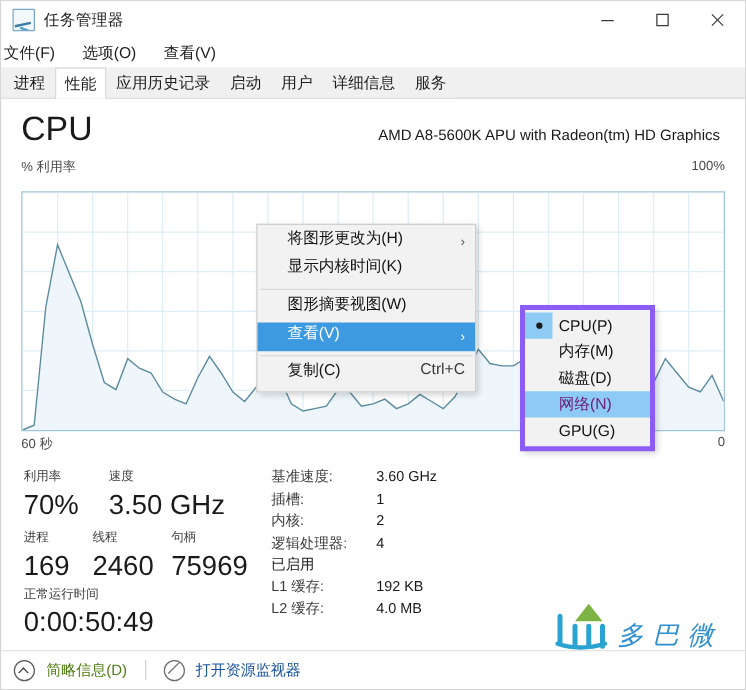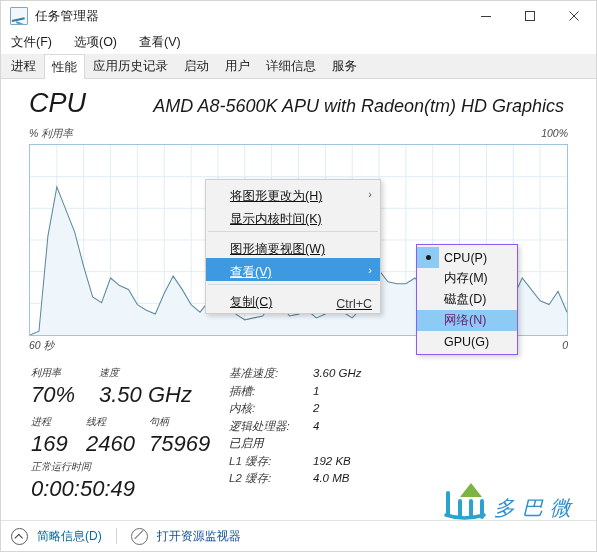--- a/index.html
+++ b/index.html
@@ -47,21 +47,21 @@
   .winbtns{position:absolute;right:0;top:0;height:30px;display:flex;}
   .winbtn{
     width:44px;height:30px;display:flex;align-items:center;justify-content:center;
     font-size:12px;color:#3c3c3c;
   }
   .winbtn svg{display:block;}
 
   
   .menubar{
     height:23px;display:flex;align-items:center;
-    padding-left:8px;gap:18px;background:#ffffff;
+    gap:18px;background:#ffffff;
     font-size:12.5px;color:#1d1d1d;
   }
   .menubar span{padding:1px 2px;}
 
   
   .tabstrip{
     height:24px;display:flex;align-items:stretch;
     background:#f0f0f0;border-bottom:1px solid #d9d9d9;
     padding-left:2px;
     font-size:12.5px;
@@ -70,31 +70,31 @@
     display:flex;align-items:center;padding:0 7px;
     color:#1d1d1d;border:1px solid transparent;border-bottom:none;
     background:#f0f0f0;
   }
   .tab.active{
     background:#ffffff;border-color:#d9d9d9;
     margin-bottom:-1px;
   }
 
   
-  .content{position:relative;padding:0 28px;font-style:italic;}
+  .content{position:relative;padding:0 16px;}
   .hdr{
     display:flex;align-items:baseline;justify-content:space-between;
     margin-top:11px;
   }
   .hdr-left{font-size:27px;font-weight:400;color:#1a1a1a;line-height:1;}
-  .hdr-right{font-size:18px;color:#1a1a1a;padding-right:4px;margin-left:32px;}
+  .hdr-right{font-size:12px;color:#1a1a1a;padding-right:4px;margin-left:32px;}
 
   .axis-top{
     display:flex;justify-content:space-between;
-    font-size:10.5px;color:#4a4a4a;margin-top:10px;margin-bottom:3px;
+    font-size:10.5px;color:#4a4a4a;margin-top:10px;margin-bottom:12px;
   }
   .chart-wrap{position:relative;}
   .chart{
     position:relative;
     height:192px;
     border:1px solid #9fc5d8;
     box-sizing:border-box;
     background:#ffffff;
     overflow:hidden;
   }
@@ -107,36 +107,36 @@
   
   .ctxmenu{
     position:absolute;left:204px;top:178px;width:174px;
     background:#f2f2f2;border:1px solid #cfcfcf;
     box-shadow:2px 2px 5px rgba(0,0,0,.18);
     padding:2px 0;
     font-size:12.5px;color:#121212;
     z-index:40;
   }
   .ctxitem{
-    position:relative;height:23px;display:flex;align-items:flex-end;
-    padding:0 8px 0 24px;white-space:nowrap;text-decoration:underline;
+    position:relative;height:23px;display:flex;align-items:flex-start;
+    padding:0 8px 0 24px;white-space:nowrap;
   }
   .ctxitem.sel{background:#3d9ae0;color:#ffffff;}
   .ctxitem .accel{margin-left:auto;padding-left:18px;color:#3a3a3a;}
   .ctxitem .arrow{
     position:absolute;right:8px;top:50%;transform:translateY(-50%);
     font-size:11px;color:#5a5a5a;line-height:1;
   }
   .ctxitem.sel .arrow{color:#ffffff;}
   .ctxsep{height:1px;background:#d8d8d8;margin:3px 2px;}
 
   
   .submenu{
     position:absolute;left:415px;top:243px;width:100px;
-    background:#f2f2f2;border:1px solid #8b5cf6;
+    background:#f2f2f2;border:4px solid #8b5cf6;
     box-shadow:2px 2px 5px rgba(0,0,0,.18);
     padding:2px 0;
     font-size:12.5px;color:#121212;
     z-index:45;
   }
   .subitem{
     position:relative;height:21px;display:flex;align-items:center;
     padding-left:27px;white-space:nowrap;
   }
   .subitem.sel{background:#8dcbf4;color:#701a75;}
@@ -186,21 +186,21 @@
   }
   .chev-circle{
     width:15px;height:15px;border-radius:50%;
     border:1px solid #5c5c5c;position:relative;flex:none;
   }
   .chev-circle:before{
     content:"";position:absolute;left:3.5px;top:6px;
     width:4.5px;height:4.5px;border-left:1.4px solid #3a3a3a;border-top:1.4px solid #3a3a3a;
     transform:rotate(45deg);
   }
-  .sb-text{color:#0369a1;}
+  .sb-text{color:#4d7c0f;}
   .sb-div{width:1px;height:16px;background:#d2d2d2;margin:0 5px;}
   .resmon-icon{
     width:15px;height:15px;border-radius:50%;
     border:1.3px solid #6e6e6e;position:relative;flex:none;
   }
   .resmon-icon:before{
     content:"";position:absolute;left:1.2px;top:5.6px;
     width:12px;height:1.3px;background:#6e6e6e;
     transform:rotate(-45deg);
   }

